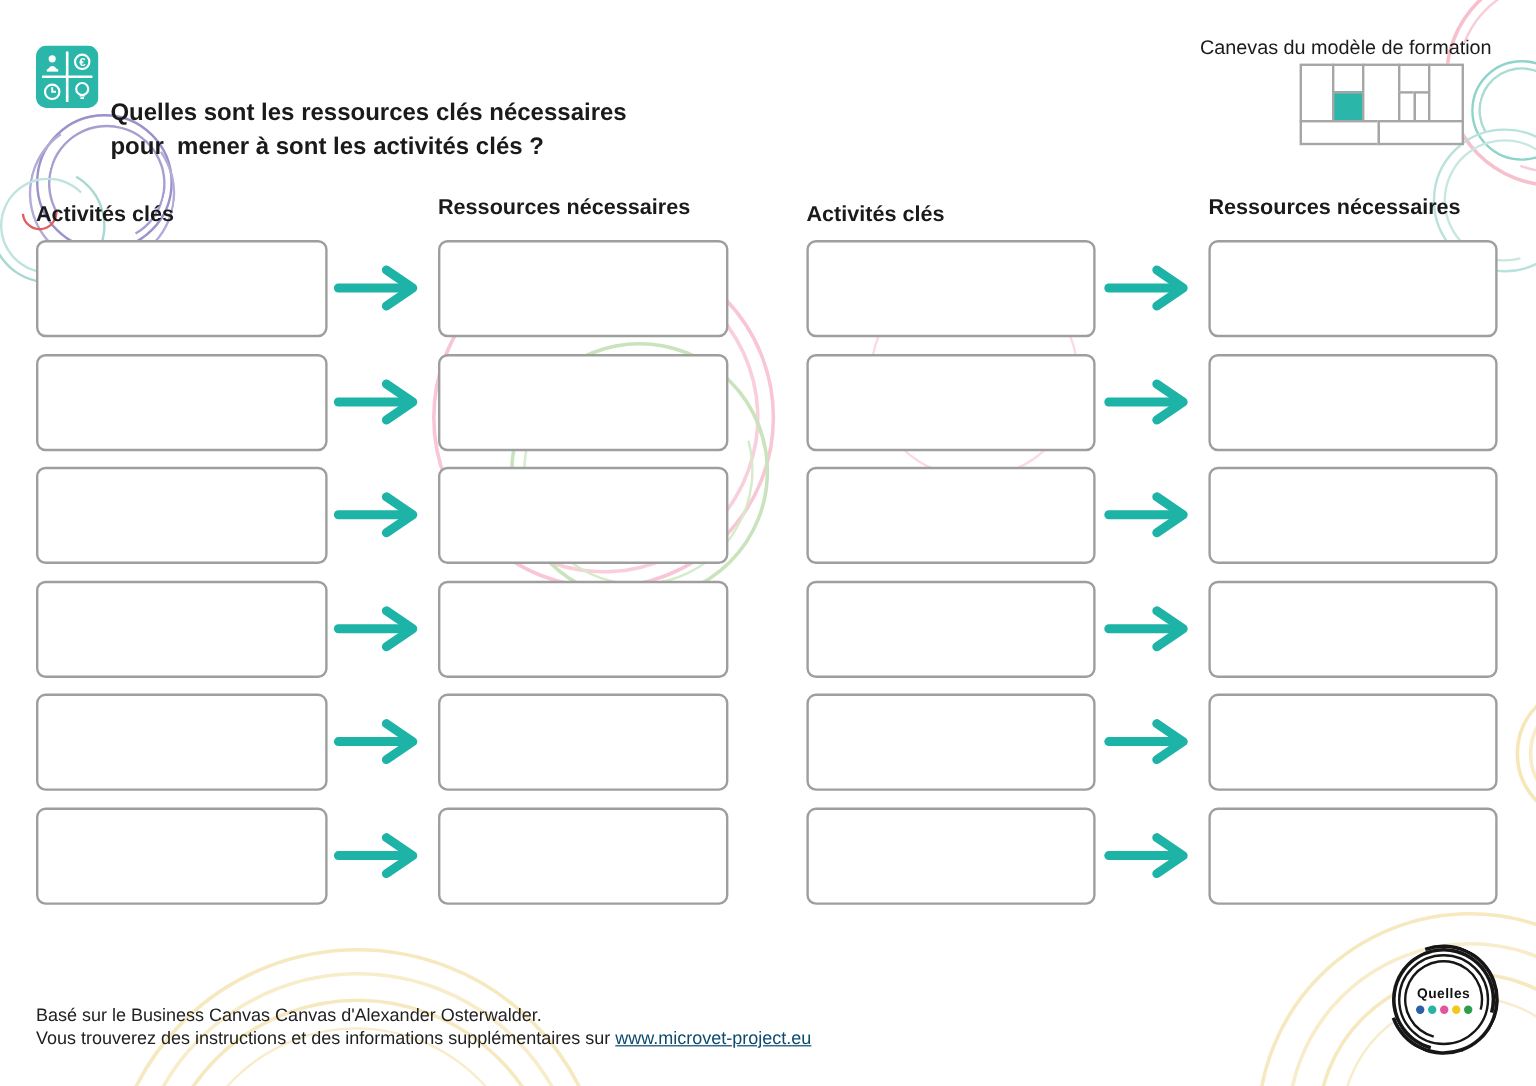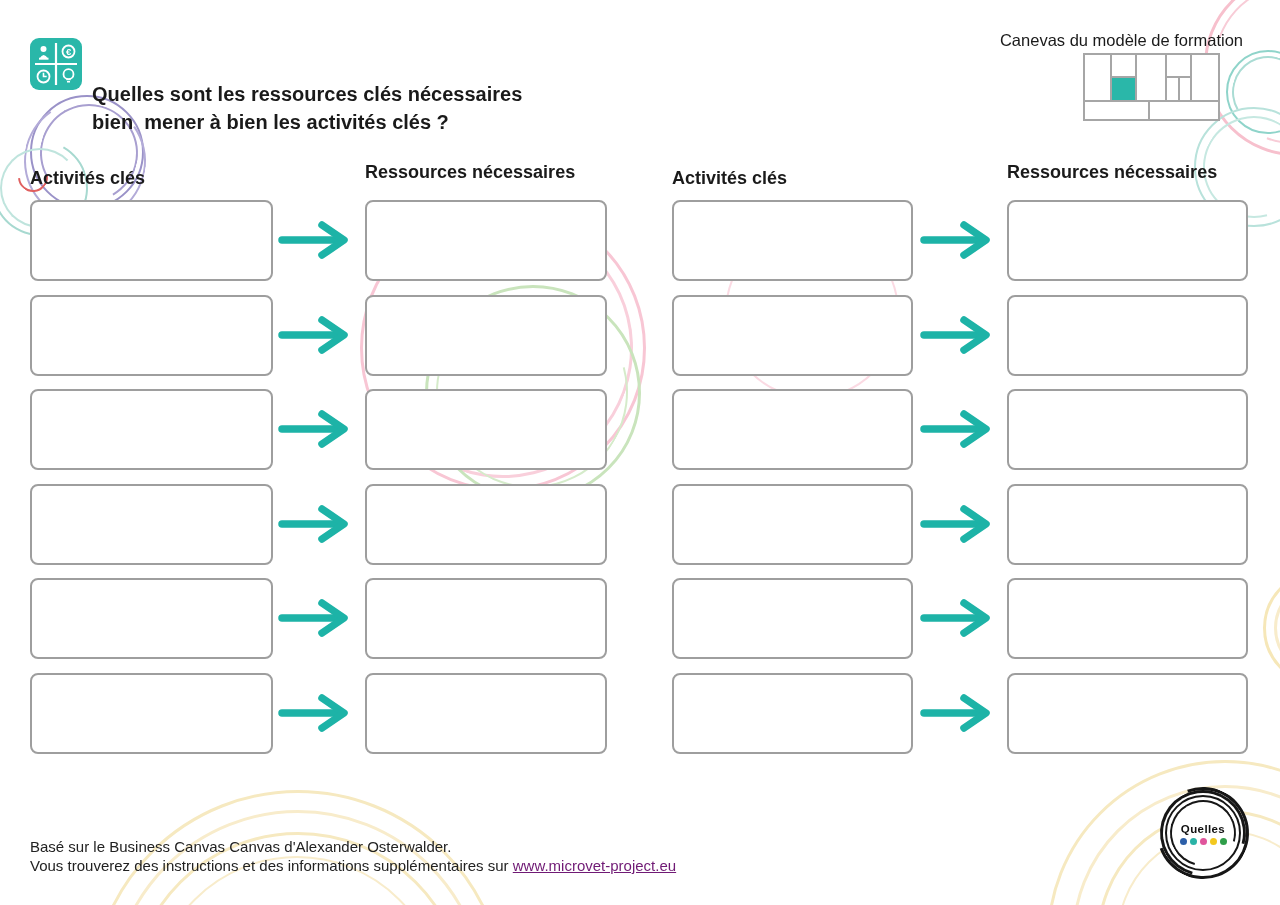--- a/index.html
+++ b/index.html
@@ -17,21 +17,21 @@
   
   .mini-canvas{position:absolute; left:1083px; top:53px; width:137px; height:68px; z-index:3;}
   .mc-cell{position:absolute; box-sizing:border-box; border:2px solid #a6a6a6; background:#fff;}
   
   .col-header{position:absolute; font-size:18px; font-weight:bold; z-index:3;}
   .cell{position:absolute; box-sizing:border-box; height:81px; background:#fff;
         border:2px solid #9e9e9e; border-radius:8px; z-index:2;}
   .arrow{position:absolute; width:84px; height:44px; z-index:2;}
   
   .footer-line{position:absolute; left:30px; font-size:15px; color:#222; z-index:3;}
-  .footer-line a{color:#701a75; text-decoration:underline;}
+  .footer-line a{color:#0c4a6e; text-decoration:underline;}
   
   .mv-logo{position:absolute; left:1157px; top:787px; width:92px; height:92px; z-index:3;}
   .mv-bg{position:absolute; inset:5px; border-radius:50%; background:#fff;}
   .lr{position:absolute; border-radius:50%; border:3px solid #161616;}
   .lr1{inset:0; border-left-color:transparent; transform:rotate(25deg);}
   .lr2{inset:3px; border-bottom-color:transparent; transform:rotate(-30deg);}
   .lr3{inset:8px; border-width:2.5px;}
   .lr4{inset:13px; border-width:2px; border-right-color:transparent; transform:rotate(60deg);}
   .mv-inner{position:absolute; inset:0; display:flex; flex-direction:column; align-items:center; justify-content:center;}
   .mv-name{font-size:11.5px; font-weight:bold; letter-spacing:.4px; color:#111; margin-top:2px;}
@@ -89,21 +89,21 @@
     <circle cx="13.5" cy="11" r="3" fill="#fff"></circle>
     <path d="M9.5 20.5 q4 -7 8.5 0 z" fill="#fff"></path>
     <rect x="9" y="19.7" width="9.5" height="2" fill="#fff"></rect>
     <circle cx="38.5" cy="13.5" r="6" fill="none" stroke="#fff" stroke-width="1.8"></circle>
     <text x="38.7" y="16.8" font-size="9.5" font-weight="bold" fill="#fff" text-anchor="middle" font-family="Liberation Sans, sans-serif">€</text>
     <circle cx="13.5" cy="38.5" r="6" fill="none" stroke="#fff" stroke-width="1.8"></circle>
     <path d="M13.5 34.8 v3.7 h3.2" stroke="#fff" stroke-width="1.6" fill="none"></path>
     <circle cx="38.5" cy="36.2" r="5" fill="none" stroke="#fff" stroke-width="1.8"></circle>
     <path d="M36.3 41.6 h4.4 M37 43.8 h3" stroke="#fff" stroke-width="1.5" fill="none"></path>
   </svg>
-  <div class="subtitle"><span>Quelles sont les ressources clés nécessaires</span><br><span>bien  mener à bien les activités clés ?</span></div>
+  <div class="subtitle"><span>Quelles sont les ressources clés nécessaires</span><br><span>pour  mener à sont les activités clés ?</span></div>
 
   <div class="canvas-label">Canevas du modèle de formation</div>
   <div class="mini-canvas">
     <div class="mc-cell" style="left:0;top:0;width:29px;height:49px;"></div>
     <div class="mc-cell" style="left:27px;top:0;width:27px;height:25px;"></div>
     <div class="mc-cell" style="left: 27px; top: 23px; width: 27px; height: 26px; background: rgb(42, 183, 169);"></div>
     <div class="mc-cell" style="left:52px;top:0;width:32px;height:49px;"></div>
     <div class="mc-cell" style="left:82px;top:0;width:27px;height:25px;"></div>
     <div class="mc-cell" style="left:82px;top:23px;width:15px;height:26px;"></div>
     <div class="mc-cell" style="left:95px;top:23px;width:14px;height:26px;"></div>

